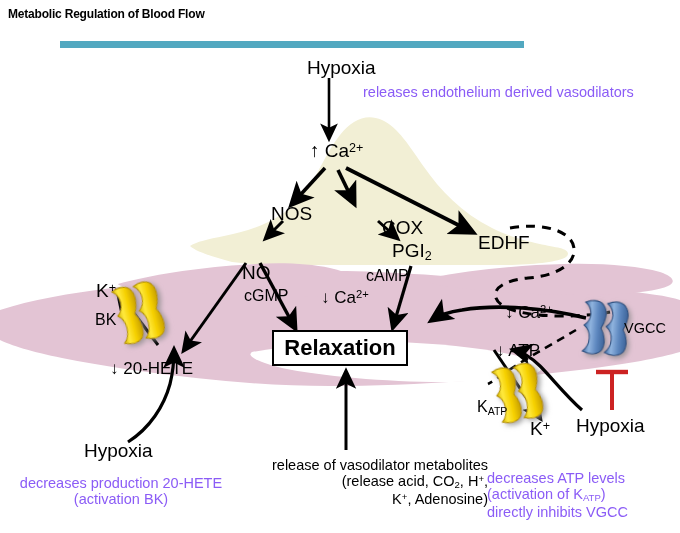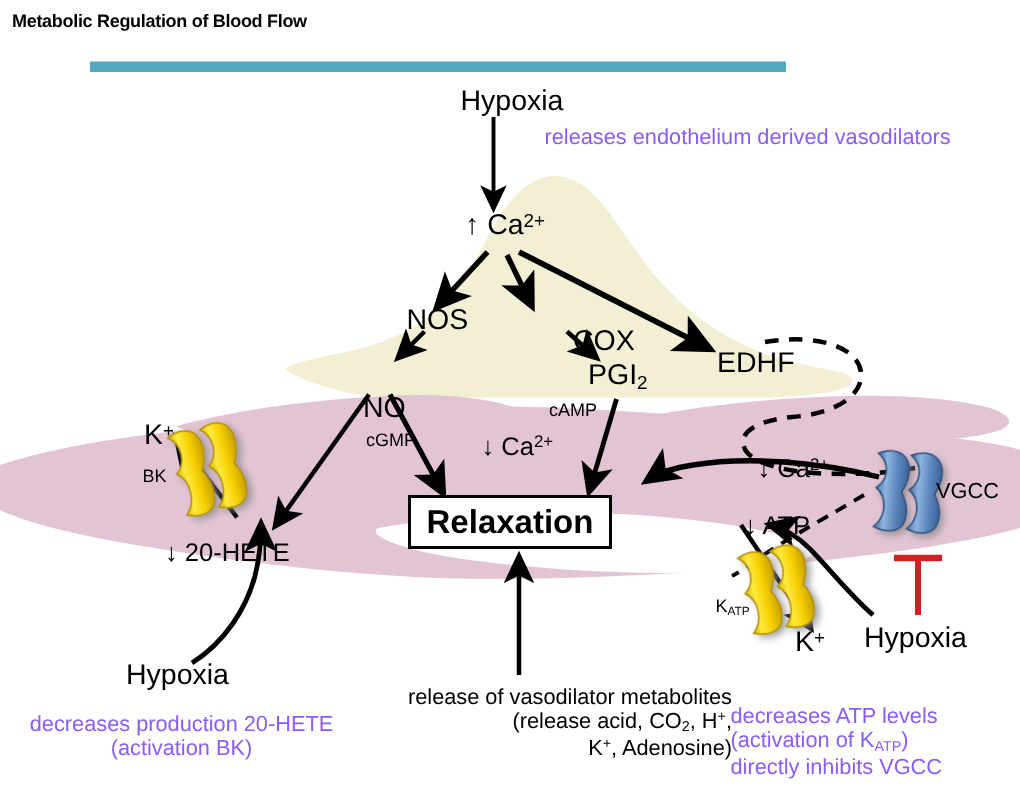--- a/index.html
+++ b/index.html
@@ -38,21 +38,21 @@
     font-weight: bold;
     letter-spacing: -0.2px;
   }
   .big {
     font-size: 19px;
   }
   .mid {
     font-size: 17px;
   }
   .small {
-    font-size: 12px;
+    font-size: 16px;
   }
   .cap {
     font-size: 14.5px;
   }
   .capc {
     font-size: 14.5px;
     text-align: center;
   }
   .relax {
     font-size: 22px;

